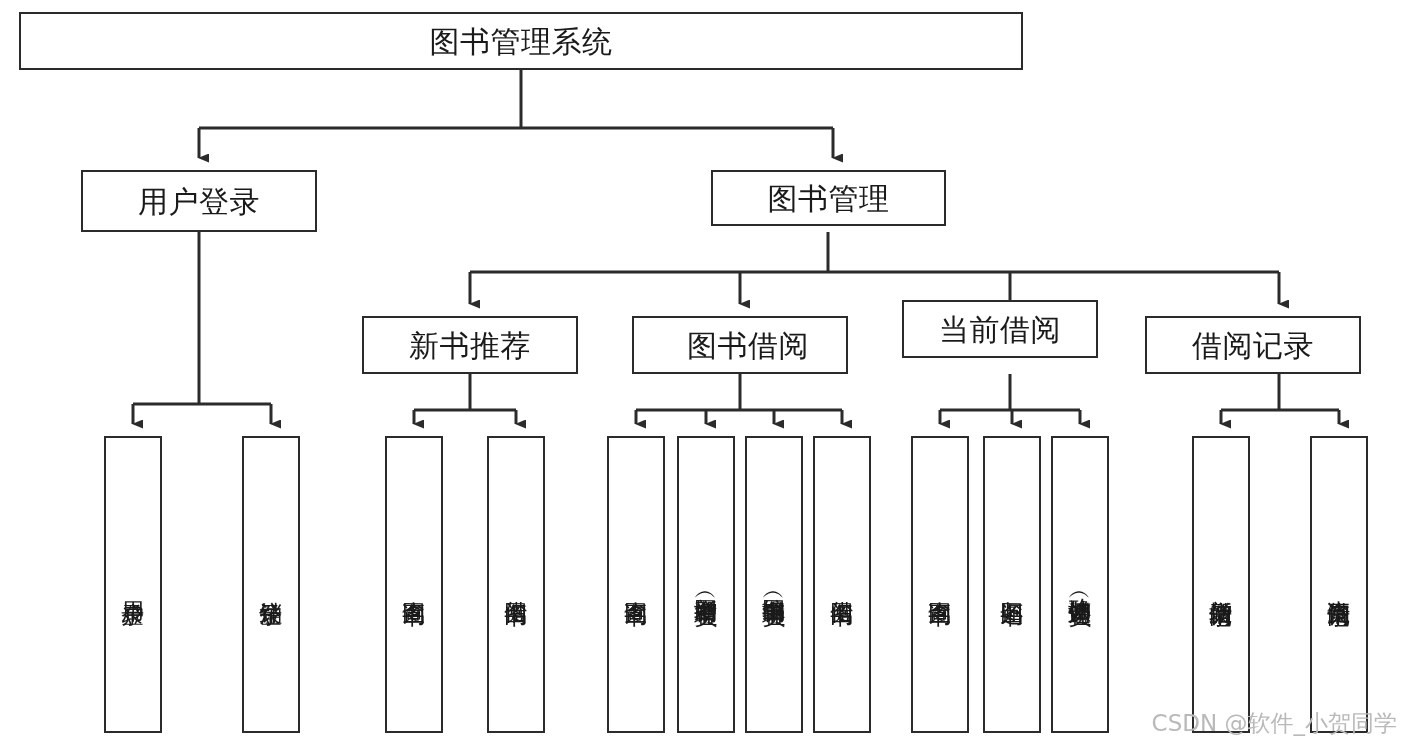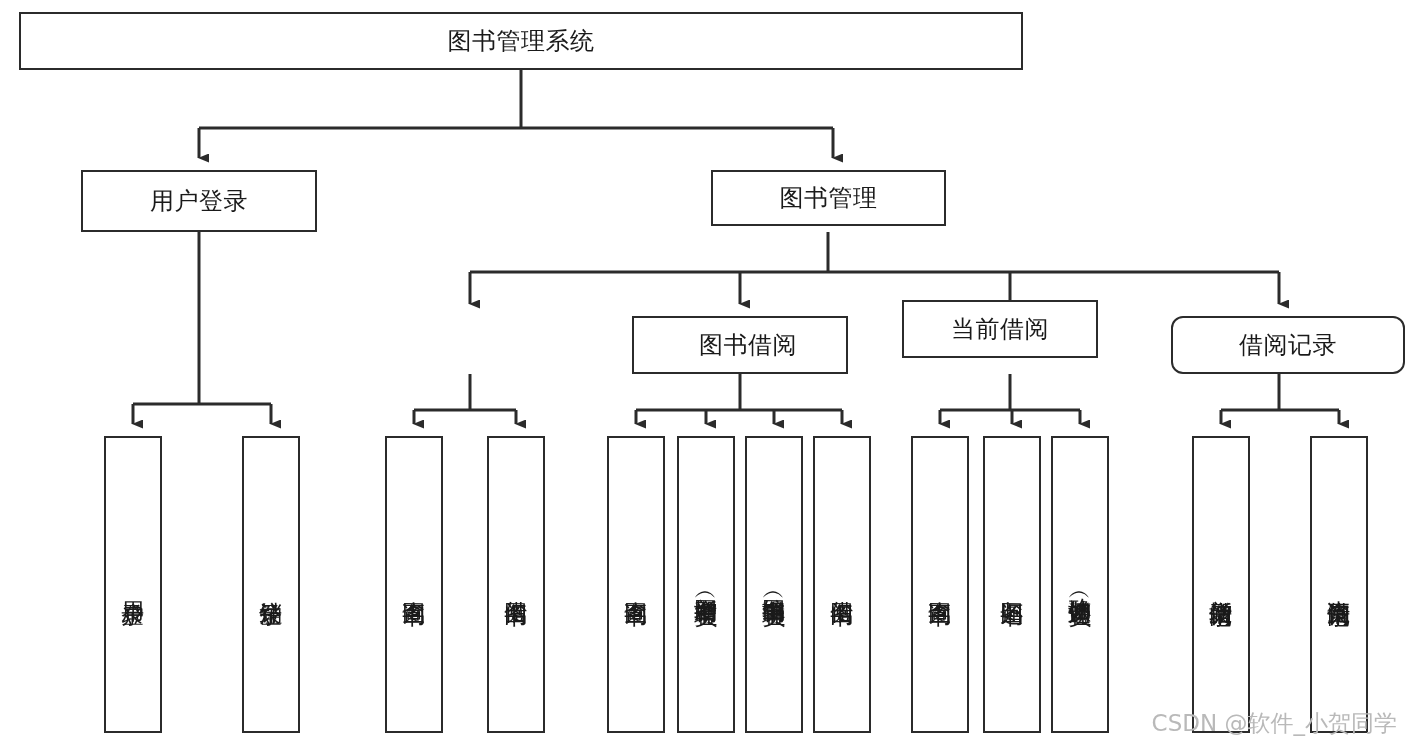--- a/index.html
+++ b/index.html
@@ -22,21 +22,21 @@
   .node-box {
     position: absolute;
     box-sizing: border-box;
     background: #ffffff;
     border: 2px solid #2b2b2b;
     display: flex;
     align-items: center;
     justify-content: center;
   }
   .node-label-h {
-    font-size: 24px;
+    font-size: 30px;
     line-height: 1.1;
     color: #1a1a1a;
     letter-spacing: 0.5px;
     white-space: nowrap;
     text-align: center;
     font-family: "DejaVu Sans", "Liberation Sans", sans-serif;
   }
   .leaf-box {
     position: absolute;
     box-sizing: border-box;
@@ -152,30 +152,33 @@
   </div>
 
   <div class="node-box" style="left:81px; top:170px; width:236px; height:62px;">
     <span class="node-label-h">用户登录</span>
   </div>
 
   <div class="node-box" style="left:711px; top:170px; width:235px; height:56px;">
     <span class="node-label-h">图书管理</span>
   </div>
 
+  <div class="node-box" style="left:362px; top:316px; width:216px; height:58px;">
+    <span class="node-label-h">新书推荐</span>
+  </div>
 
   <div class="node-box" style="left:632px; top:316px; width:216px; height:58px;padding-left:16px;">
     <span class="node-label-h">图书借阅</span>
   </div>
 
   <div class="node-box" style="left:902px; top:300px; width:196px; height:58px;">
     <span class="node-label-h">当前借阅</span>
   </div>
 
-  <div class="node-box" style="left:1171px; top:316px; width:234px; height:58px;border-radius:12px;">
+  <div class="node-box" style="left:1145px; top:316px; width:216px; height:58px;">
     <span class="node-label-h">借阅记录</span>
   </div>
 
   <div class="leaf-box" style="left:104px; top:436px; width:58px; height:297px;">
     <span class="node-label-v">用户登录</span>
   </div>
 
   <div class="leaf-box" style="left:242px; top:436px; width:58px; height:297px;">
     <span class="node-label-v">注销登录</span>
   </div>

